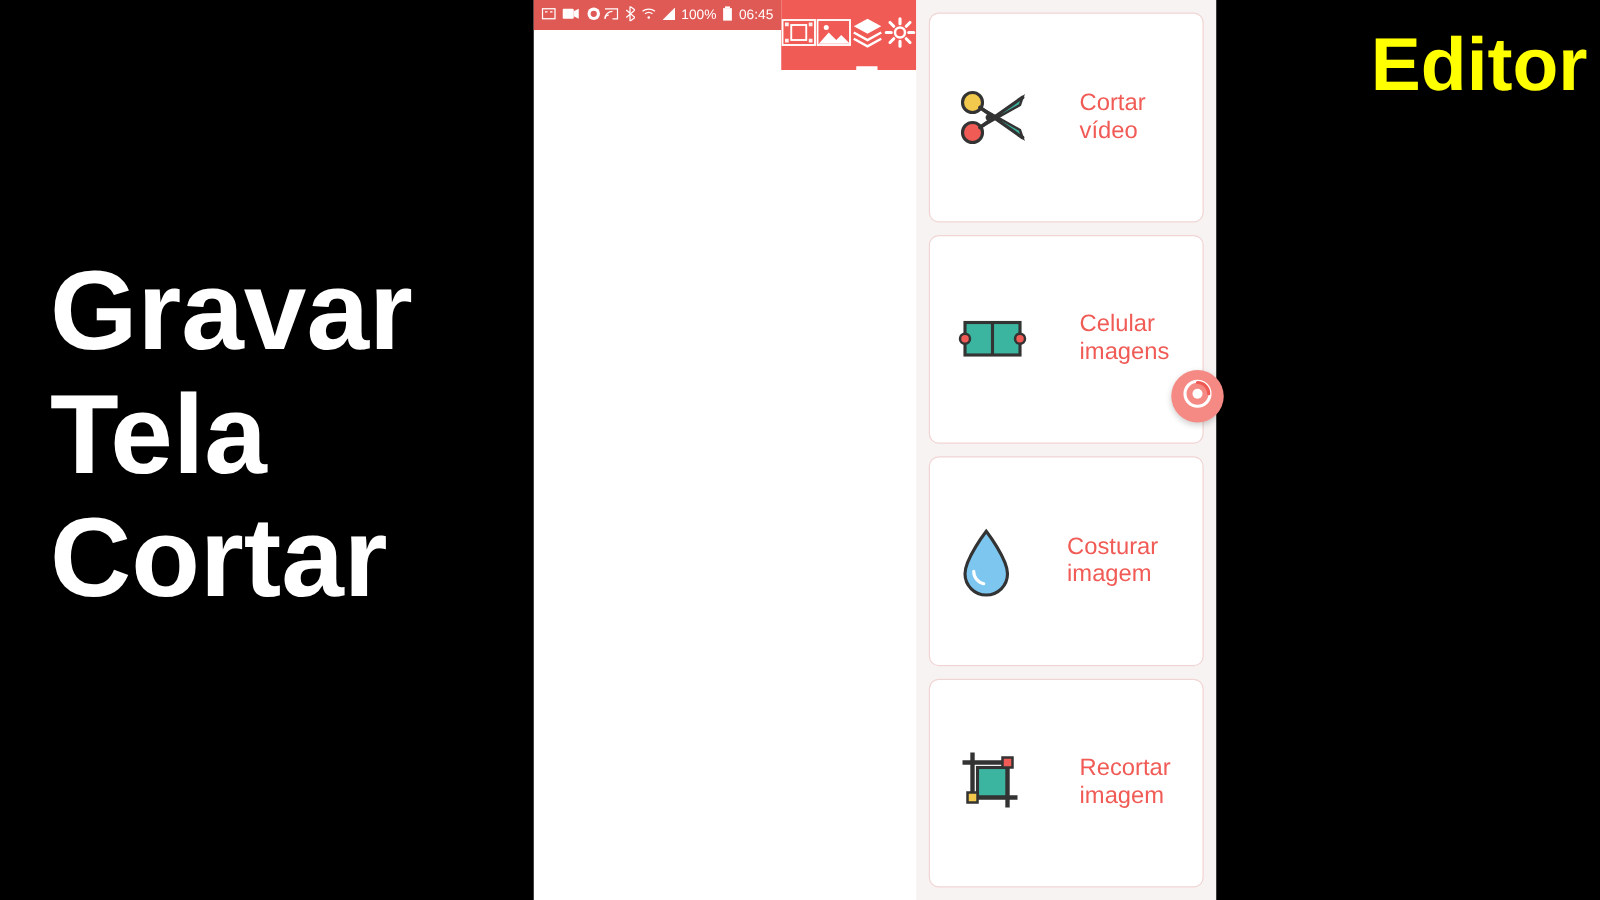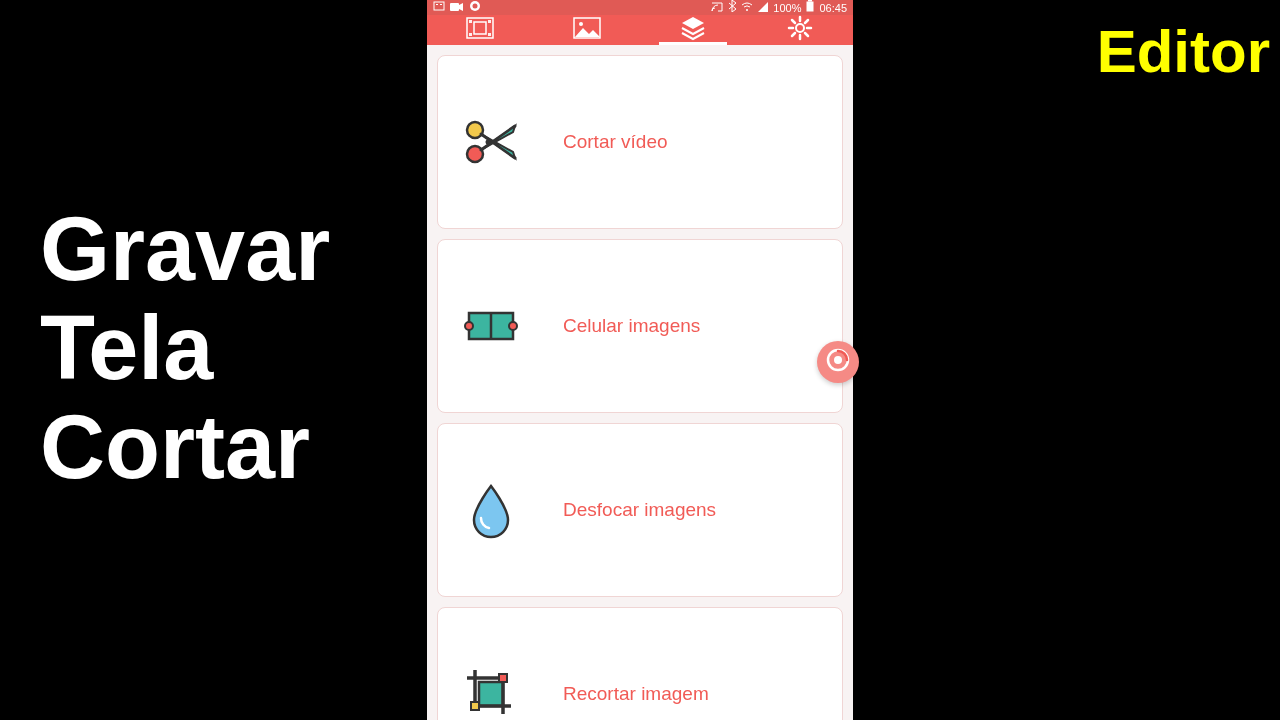--- a/index.html
+++ b/index.html
@@ -33,21 +33,20 @@
     text-align: left;
   }
   .phone {
     position: absolute;
     left: 427px;
     top: 0;
     width: 426px;
     height: 720px;
     background: #fff;
     display: flex;
-    flex-direction: column;
   }
   .status-bar {
     height: 24px;
     background: #e05a55;
     color: #fff;
     font-size: 12px;
     display: flex;
     align-items: center;
     padding: 0 6px;
   }
@@ -263,21 +262,21 @@
       <div class="card-label">Celular imagens</div>
     </div>
 
     <div class="card">
       <div class="card-icon">
         <svg width="50" height="60" viewBox="0 0 50 60">
           <path d="M25 6 C25 6 8 28 8 40 a17 17 0 0 0 34 0 C42 28 25 6 25 6 Z" fill="#7cc6f0" stroke="#333" stroke-width="2.5"></path>
           <path d="M15 38 a10 10 0 0 0 8 10" fill="none" stroke="#fff" stroke-width="2.5" stroke-linecap="round"></path>
         </svg>
       </div>
-      <div class="card-label">Desfocar imagens</div>
+      <div class="card-label">Costurar imagem</div>
     </div>
 
     <div class="card">
       <div class="card-icon">
         <svg width="60" height="60" viewBox="0 0 60 60">
           <rect x="18" y="18" width="24" height="24" fill="#3cb5a0" stroke="#333" stroke-width="2.5"></rect>
           <path d="M14 6 L14 42 L50 42" fill="none" stroke="#333" stroke-width="3.5"></path>
           <path d="M6 14 L42 14 L42 50" fill="none" stroke="#333" stroke-width="3.5"></path>
           <rect x="10" y="38" width="8" height="8" fill="#f2c94c" stroke="#333" stroke-width="2"></rect>
           <rect x="38" y="10" width="8" height="8" fill="#f15b56" stroke="#333" stroke-width="2"></rect>

